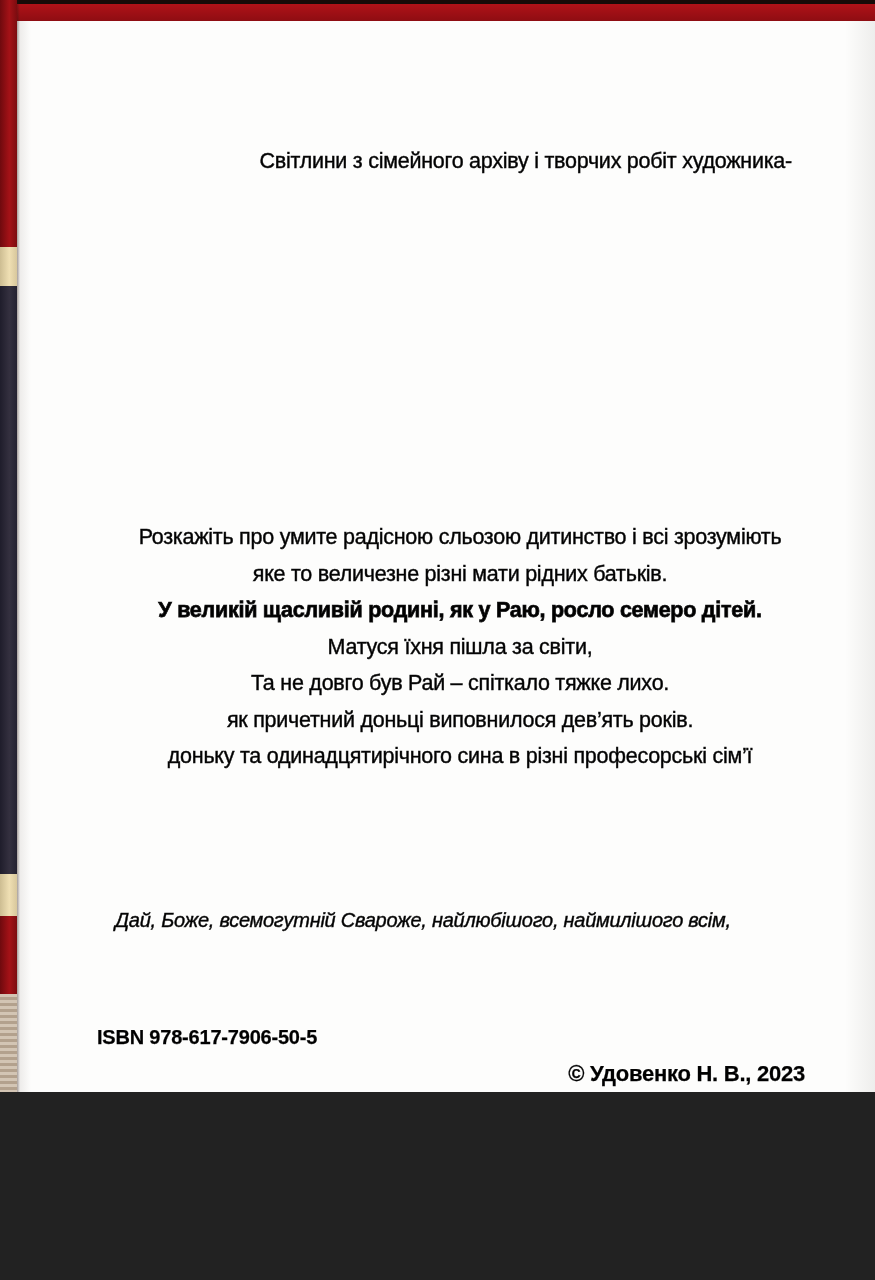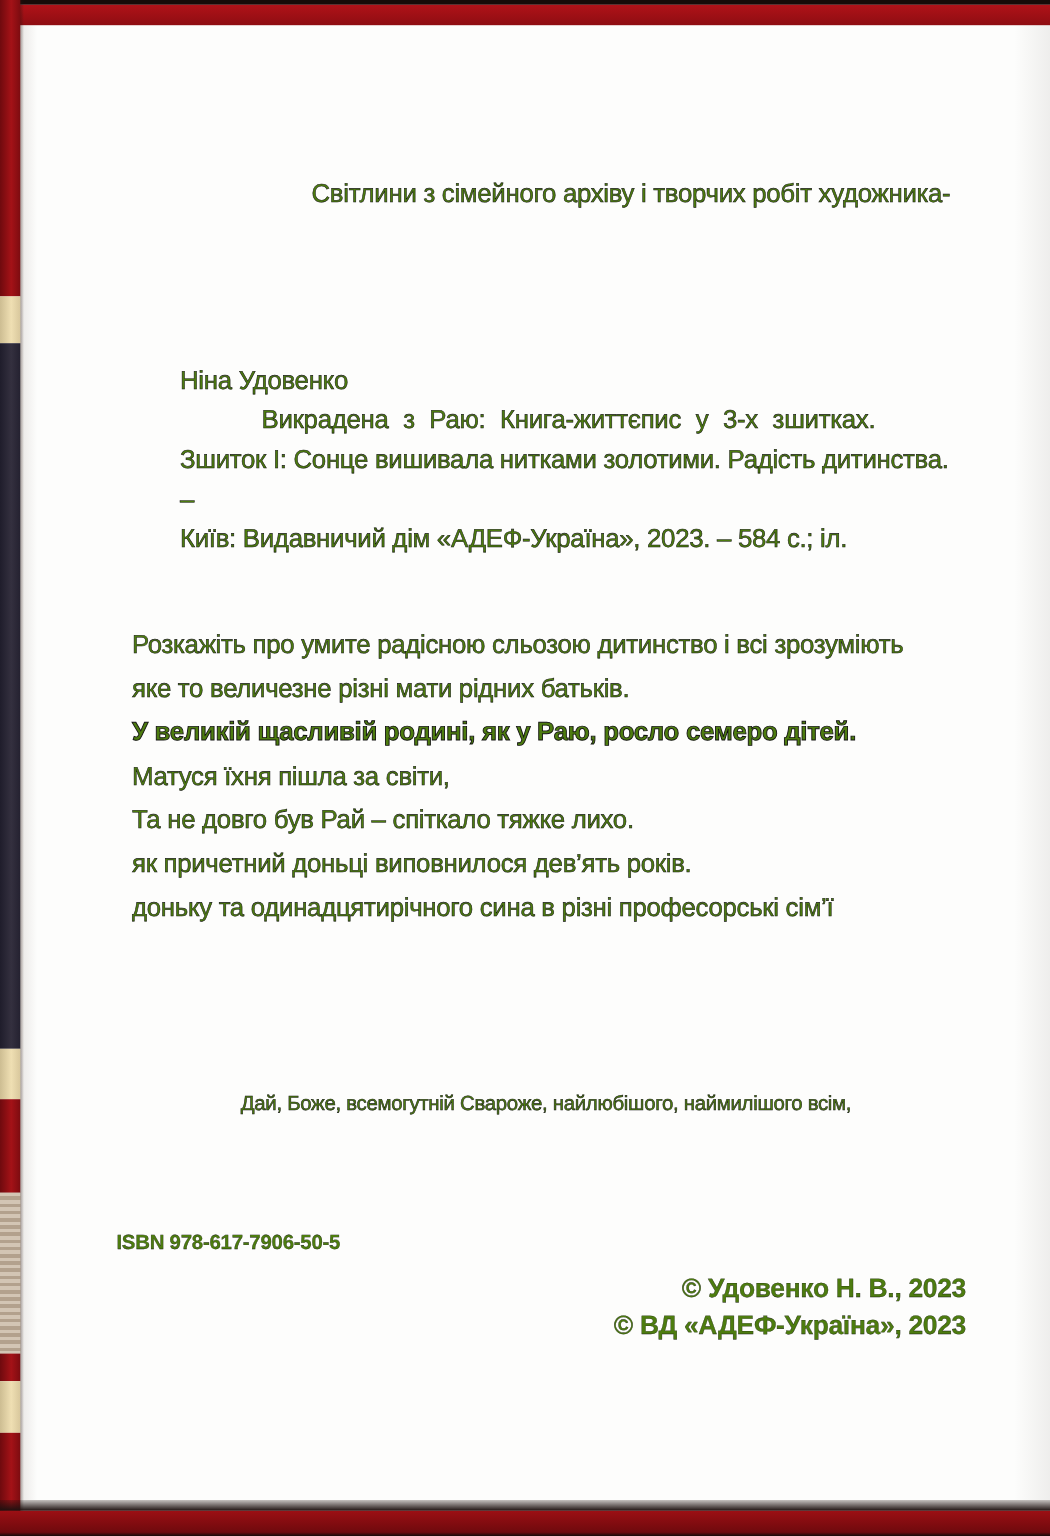--- a/index.html
+++ b/index.html
@@ -1,22 +1,22 @@
 <!DOCTYPE html>
 <html lang="uk"><head>
 <meta charset="utf-8">
 <style>
   html,body{margin:0;padding:0;background:#222;}
   .book{
     position:relative;
-    width:875px;height:1280px;
+    width:875px;height:1092px;
     background:#fdfdfc;
     overflow:hidden;
     font-family:"Liberation Sans","DejaVu Sans",sans-serif;
-    color:#4d7c0f;
+    color:#000000;
   }
   
   .edge-top-black{position:absolute;left:0;top:0;width:875px;height:4px;background:#170b08;}
   .edge-top-red{position:absolute;left:0;top:4px;width:875px;height:17px;
     background:linear-gradient(180deg,#b01218,#8e0d12);}
   .edge-bottom-dark{position:absolute;left:0;top:1250px;width:875px;height:9px;
     background:linear-gradient(180deg,rgba(30,15,12,.25),#1d1110);}
   .edge-bottom-red{position:absolute;left:0;top:1259px;width:875px;height:21px;
     background:linear-gradient(180deg,#9c0f14,#6f0a0d 85%,#150a08);}
   
@@ -37,25 +37,25 @@
     background:linear-gradient(90deg,rgba(60,40,30,.10),rgba(60,40,30,0));}
   
   .tb{position:absolute;letter-spacing:-0.25px;}
   .t-med{font-weight:400;-webkit-text-stroke:0.45px #161616;}
   .t-bold{font-weight:700;-webkit-text-stroke:0.25px #161616;}
   .t-heavy{font-weight:700;-webkit-text-stroke:0.75px #111;}
   .credit{top:141px;right:83px;width:620px;text-align:right;
     font-size:21.5px;line-height:40px;}
   .biblio{top:301px;left:150px;width:646px;font-size:21.5px;line-height:33px;}
   .biblio .indent{padding-left:68px;word-spacing:6.5px;}
-  .poem{top:519px;left:110px;width:700px;text-align:left;
+  .poem{top:519px;left:110px;width:700px;text-align:center;
     font-size:21.5px;line-height:36.5px;}
-  .dedication{top:901px;right:80px;width:680px;text-align:center;
-    font-size:17px;line-height:38px;}
-  .isbn{top:1026px;left:97px;font-size:17px;letter-spacing:-0.2px;}
+  .dedication{top:901px;right:80px;width:680px;text-align:left;
+    font-size:20px;line-height:38px;font-style:italic;}
+  .isbn{top:1026px;left:97px;font-size:20px;letter-spacing:-0.2px;}
   .copyright{top:1058px;right:70px;width:500px;text-align:right;
     font-size:22px;line-height:31px;}
 </style>
 </head>
 <body>
 
 <div class="book">
 
   <div class="edge-top-black"></div>
   <div class="edge-top-red"></div>
@@ -72,26 +72,20 @@
     <div class="seg seg-red" style="top:1194px;height:86px;"></div>
   </div>
 
   <div class="page-shade-left"></div>
   <div class="page-shade-right"></div>
 
   <div class="tb credit t-med">
     <div>Світлини з сімейного архіву і творчих робіт художника-</div>
   </div>
 
-  <div class="tb biblio t-med">
-    <div>Ніна Удовенко</div>
-    <div class="indent">Викрадена з Раю: Книга-життєпис у 3-х зшитках.</div>
-    <div>Зшиток І: Сонце вишивала нитками золотими. Радість дитинства. –</div>
-    <div>Київ: Видавничий дім «АДЕФ-Україна», 2023. – 584 с.; іл.</div>
-  </div>
 
   <div class="tb poem">
     <div class="t-med">Розкажіть про умите радісною сльозою дитинство і всі зрозуміють</div>
     <div class="t-med">яке то величезне різні мати рідних батьків.</div>
     <div class="t-heavy">У великій щасливій родині, як у Раю, росло семеро дітей.</div>
     <div class="t-med">Матуся їхня пішла за світи,</div>
     <div class="t-med">Та не довго був Рай – спіткало тяжке лихо.</div>
     <div class="t-med">як причетний доньці виповнилося дев’ять років.</div>
     <div class="t-med">доньку та одинадцятирічного сина в різні професорські сім’ї</div>
   </div>

